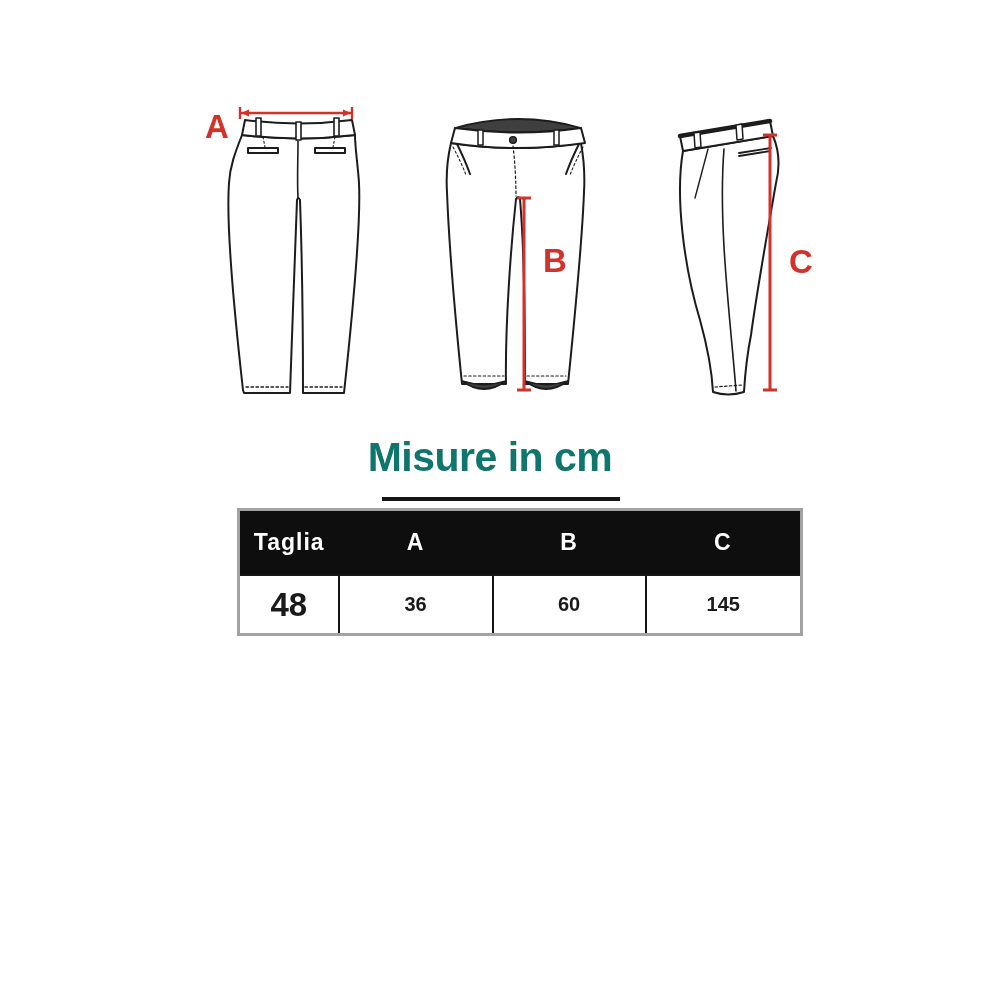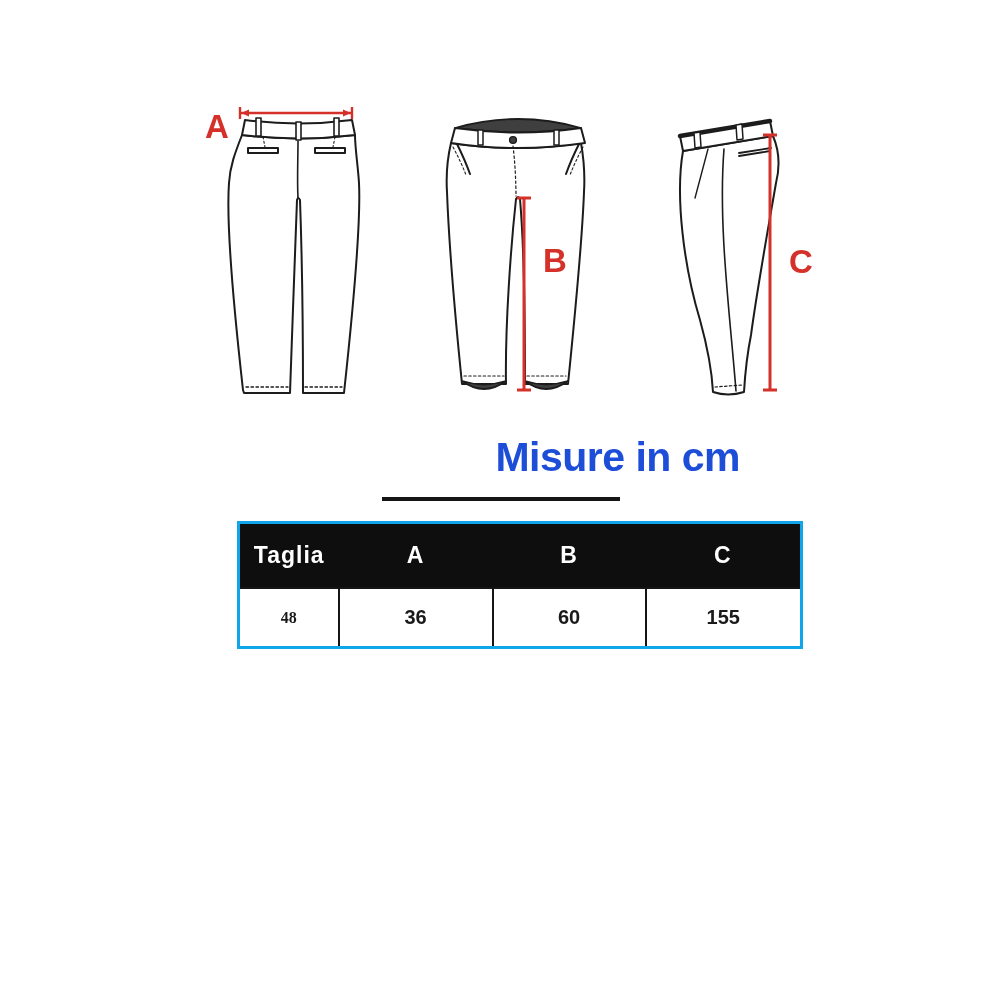--- a/index.html
+++ b/index.html
@@ -10,36 +10,36 @@
   .illus svg{display:block;width:100%;height:100%;}
 
   .line-stroke{stroke:var(--line-color,#1c1c1c);}
   .dark-fill{fill:var(--dark-fill,#3f3f3f);}
   .accent-stroke{stroke:var(--accent-color,#d4312a);}
   .accent-fill{fill:var(--accent-color,#d4312a);}
 
   .measure-letter{font-family:"Liberation Sans","DejaVu Sans",sans-serif;
     font-size:33px;font-weight:bold;text-anchor:middle;}
 
-  .page-title{position:absolute;left:240px;top:434px;width:500px;text-align:right;
-    font-size:41px;font-weight:bold;letter-spacing:-0.5px;color:#1d4ed8;}
+  .page-title{position:absolute;left:240px;top:434px;width:500px;text-align:center;
+    font-size:41px;font-weight:bold;letter-spacing:-0.5px;color:#0f766e;}
   .title-underline{position:absolute;left:382px;top:497px;width:238px;height:4px;
     background:#151515;}
 
-  table.size-table{position:absolute;left:237px;top:521px;width:563px;
-    border-collapse:collapse;border:3px solid #0ea5e9;table-layout:fixed;}
+  table.size-table{position:absolute;left:237px;top:508px;width:563px;
+    border-collapse:collapse;border:3px solid #a3a3a3;table-layout:fixed;}
   table.size-table col.c0{width:100px;}
   table.size-table col.c1{width:154px;}
   table.size-table col.c2{width:153px;}
   table.size-table col.c3{width:156px;}
   table.size-table th{background:var(--header-bg,#0e0e0e);color:var(--header-text,#ffffff);
     height:61px;font-size:23px;font-weight:bold;letter-spacing:1px;text-align:center;border:0;}
   table.size-table td{background:#ffffff;height:55px;text-align:center;vertical-align:middle;
     font-weight:bold;font-size:20px;color:#1a1a1a;border:2px solid #151515;}
-  table.size-table td.cell-size{font-size:16px;font-family:Liberation Serif, serif;}
+  table.size-table td.cell-size{font-size:33px;}
 </style>
 </head>
 <body>
 
 <div class="canvas">
 
   <div class="illus" style="left:203px;top:98px;width:175px;height:305px;">
     <svg viewBox="0 0 175 305">
 
       <g class="line-stroke" fill="#ffffff" stroke-width="2" stroke-linejoin="round" stroke-linecap="round">
@@ -139,18 +139,18 @@
         <th>A</th>
         <th>B</th>
         <th>C</th>
       </tr>
     </thead>
     <tbody>
       <tr>
         <td class="cell-size">48</td>
         <td>36</td>
         <td>60</td>
-        <td>155</td>
+        <td>145</td>
       </tr>
     </tbody>
   </table>
 
 </div>
 
 </body></html>

